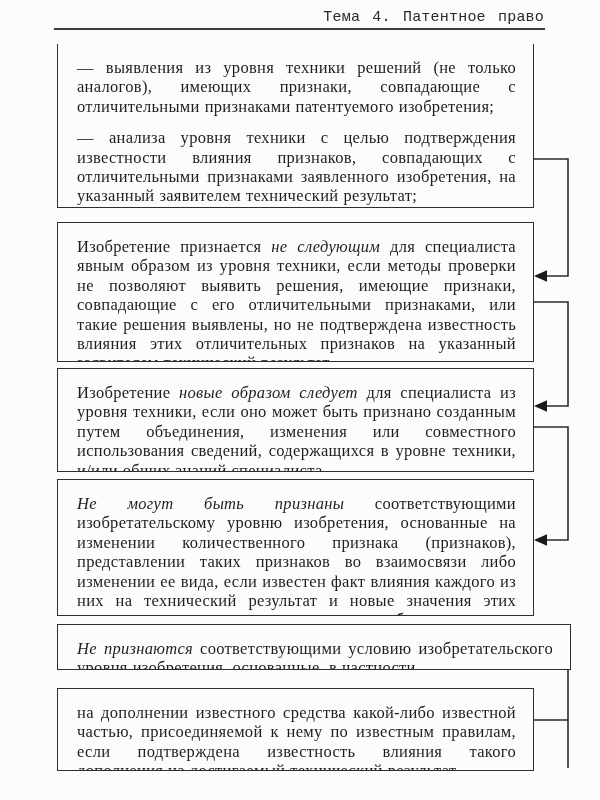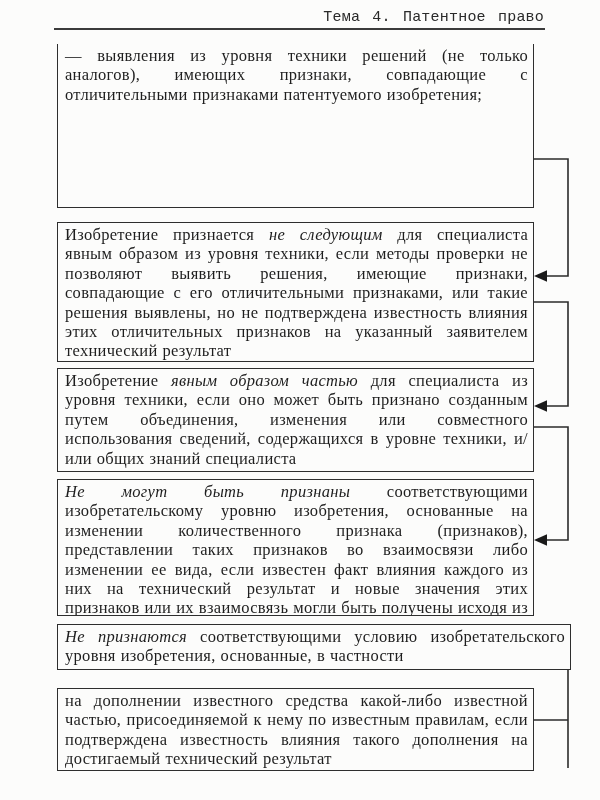--- a/index.html
+++ b/index.html
@@ -32,21 +32,21 @@
   .box{
     position:absolute;left:57px;width:477px;
     box-sizing:border-box;
     border:1.5px solid #2e2e2e;
     padding:2px 5px 2px 7px;
     font-size:16.5px;line-height:19.4px;
     letter-spacing:.3px;word-spacing:.5px;
     overflow:hidden;
     background:#fcfcfb;
   }
-  .box p{margin:0;text-align:justify;}
+  .box p{margin:12px;text-align:justify;}
   .box .it{font-style:italic;}
   .b1{top:44px;height:164px;border-top:none;}
   .b2{top:222px;height:140px;}
   .b3{top:368px;height:104px;}
   .b4{top:479px;height:137px;}
   .b5{top:624px;height:46px;width:514px;}
   .b6{top:688px;height:83px;}
   
   .connectors{
     position:absolute;left:0;top:0;width:600px;height:800px;
@@ -57,26 +57,27 @@
 <body>
 
 <div class="page">
 
   <span class="pagenum">48</span>
   <span class="htitle">Тема 4. Патентное право</span>
   <div class="hrule"></div>
 
   <section class="box b1">
       <p><span>— выявления из уровня техники решений (не только аналогов), имеющих признаки, совпадающие с отличительными признаками патентуемого изобретения;</span></p>
+      <p><span>— анализа уровня техники с целью подтверждения известности влияния признаков, совпадающих с отличительными признаками заявленного изобретения, на указанный заявителем технический результат;</span></p>
     </section>
   <section class="box b2">
       <p><span>Изобретение признается </span><span class="it">не следующим</span><span> для специалиста явным образом из уровня техники, если методы проверки не позволяют выявить решения, имеющие признаки, совпадающие с его отличительными признаками, или такие решения выявлены, но не подтверждена известность влияния этих отличительных признаков на указанный заявителем технический результат</span></p>
     </section>
   <section class="box b3">
-      <p><span>Изобретение </span><span class="it">явным образом частью</span><span> для специалиста из уровня техники, если оно может быть признано созданным путем объединения, изменения или совместного использования сведений, содержащихся в уровне техники, и/или общих знаний специалиста</span></p>
+      <p><span>Изобретение </span><span class="it">новые образом следует</span><span> для специалиста из уровня техники, если оно может быть признано созданным путем объединения, изменения или совместного использования сведений, содержащихся в уровне техники, и/или общих знаний специалиста</span></p>
     </section>
   <section class="box b4">
       <p><span class="it">Не могут быть признаны</span><span> соответствующими изобретательскому уровню изобретения, основанные на изменении количественного признака (признаков), представлении таких признаков во взаимосвязи либо изменении ее вида, если известен факт влияния каждого из них на технический результат и новые значения этих признаков или их взаимосвязь могли быть получены исходя из известных зависимостей, закономерностей</span></p>
     </section>
   <section class="box b5">
       <p><span class="it">Не признаются</span><span> соответствующими условию изобретательского уровня изобретения, основанные, в частности</span></p>
     </section>
   <section class="box b6">
       <p><span>на дополнении известного средства какой-либо известной частью, присоединяемой к нему по известным правилам, если подтверждена известность влияния такого дополнения на достигаемый технический результат</span></p>
     </section>

